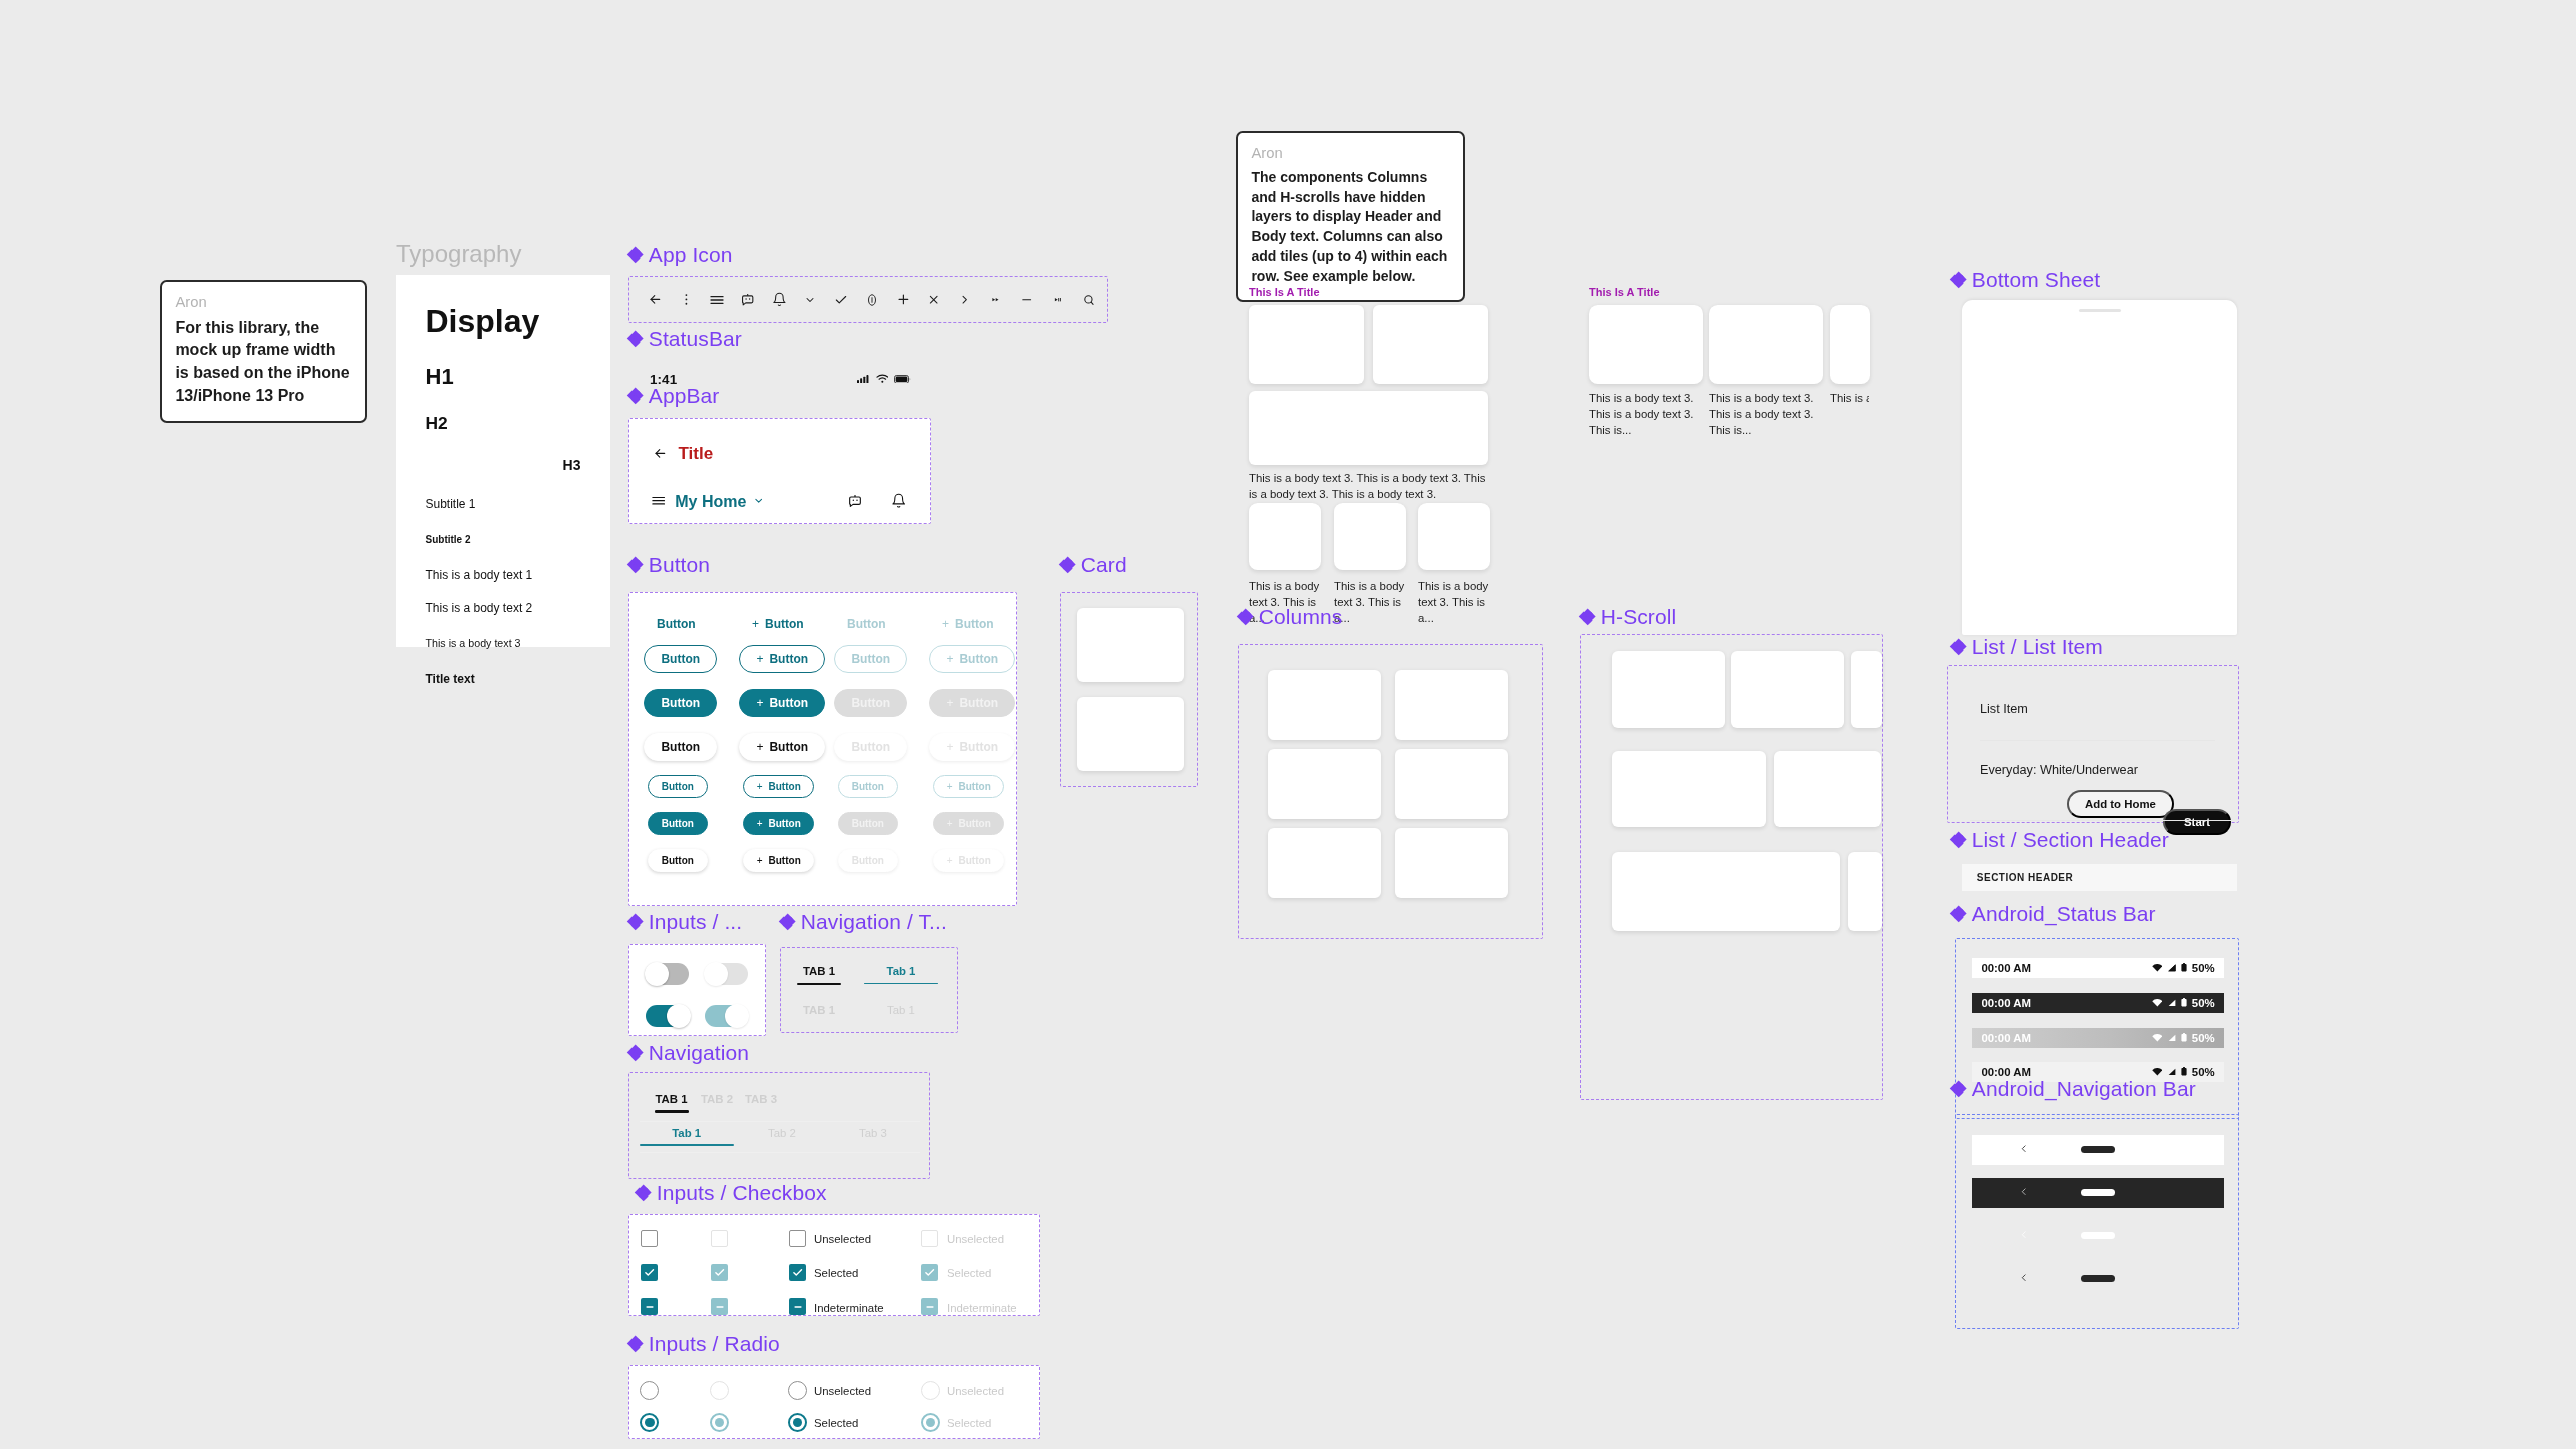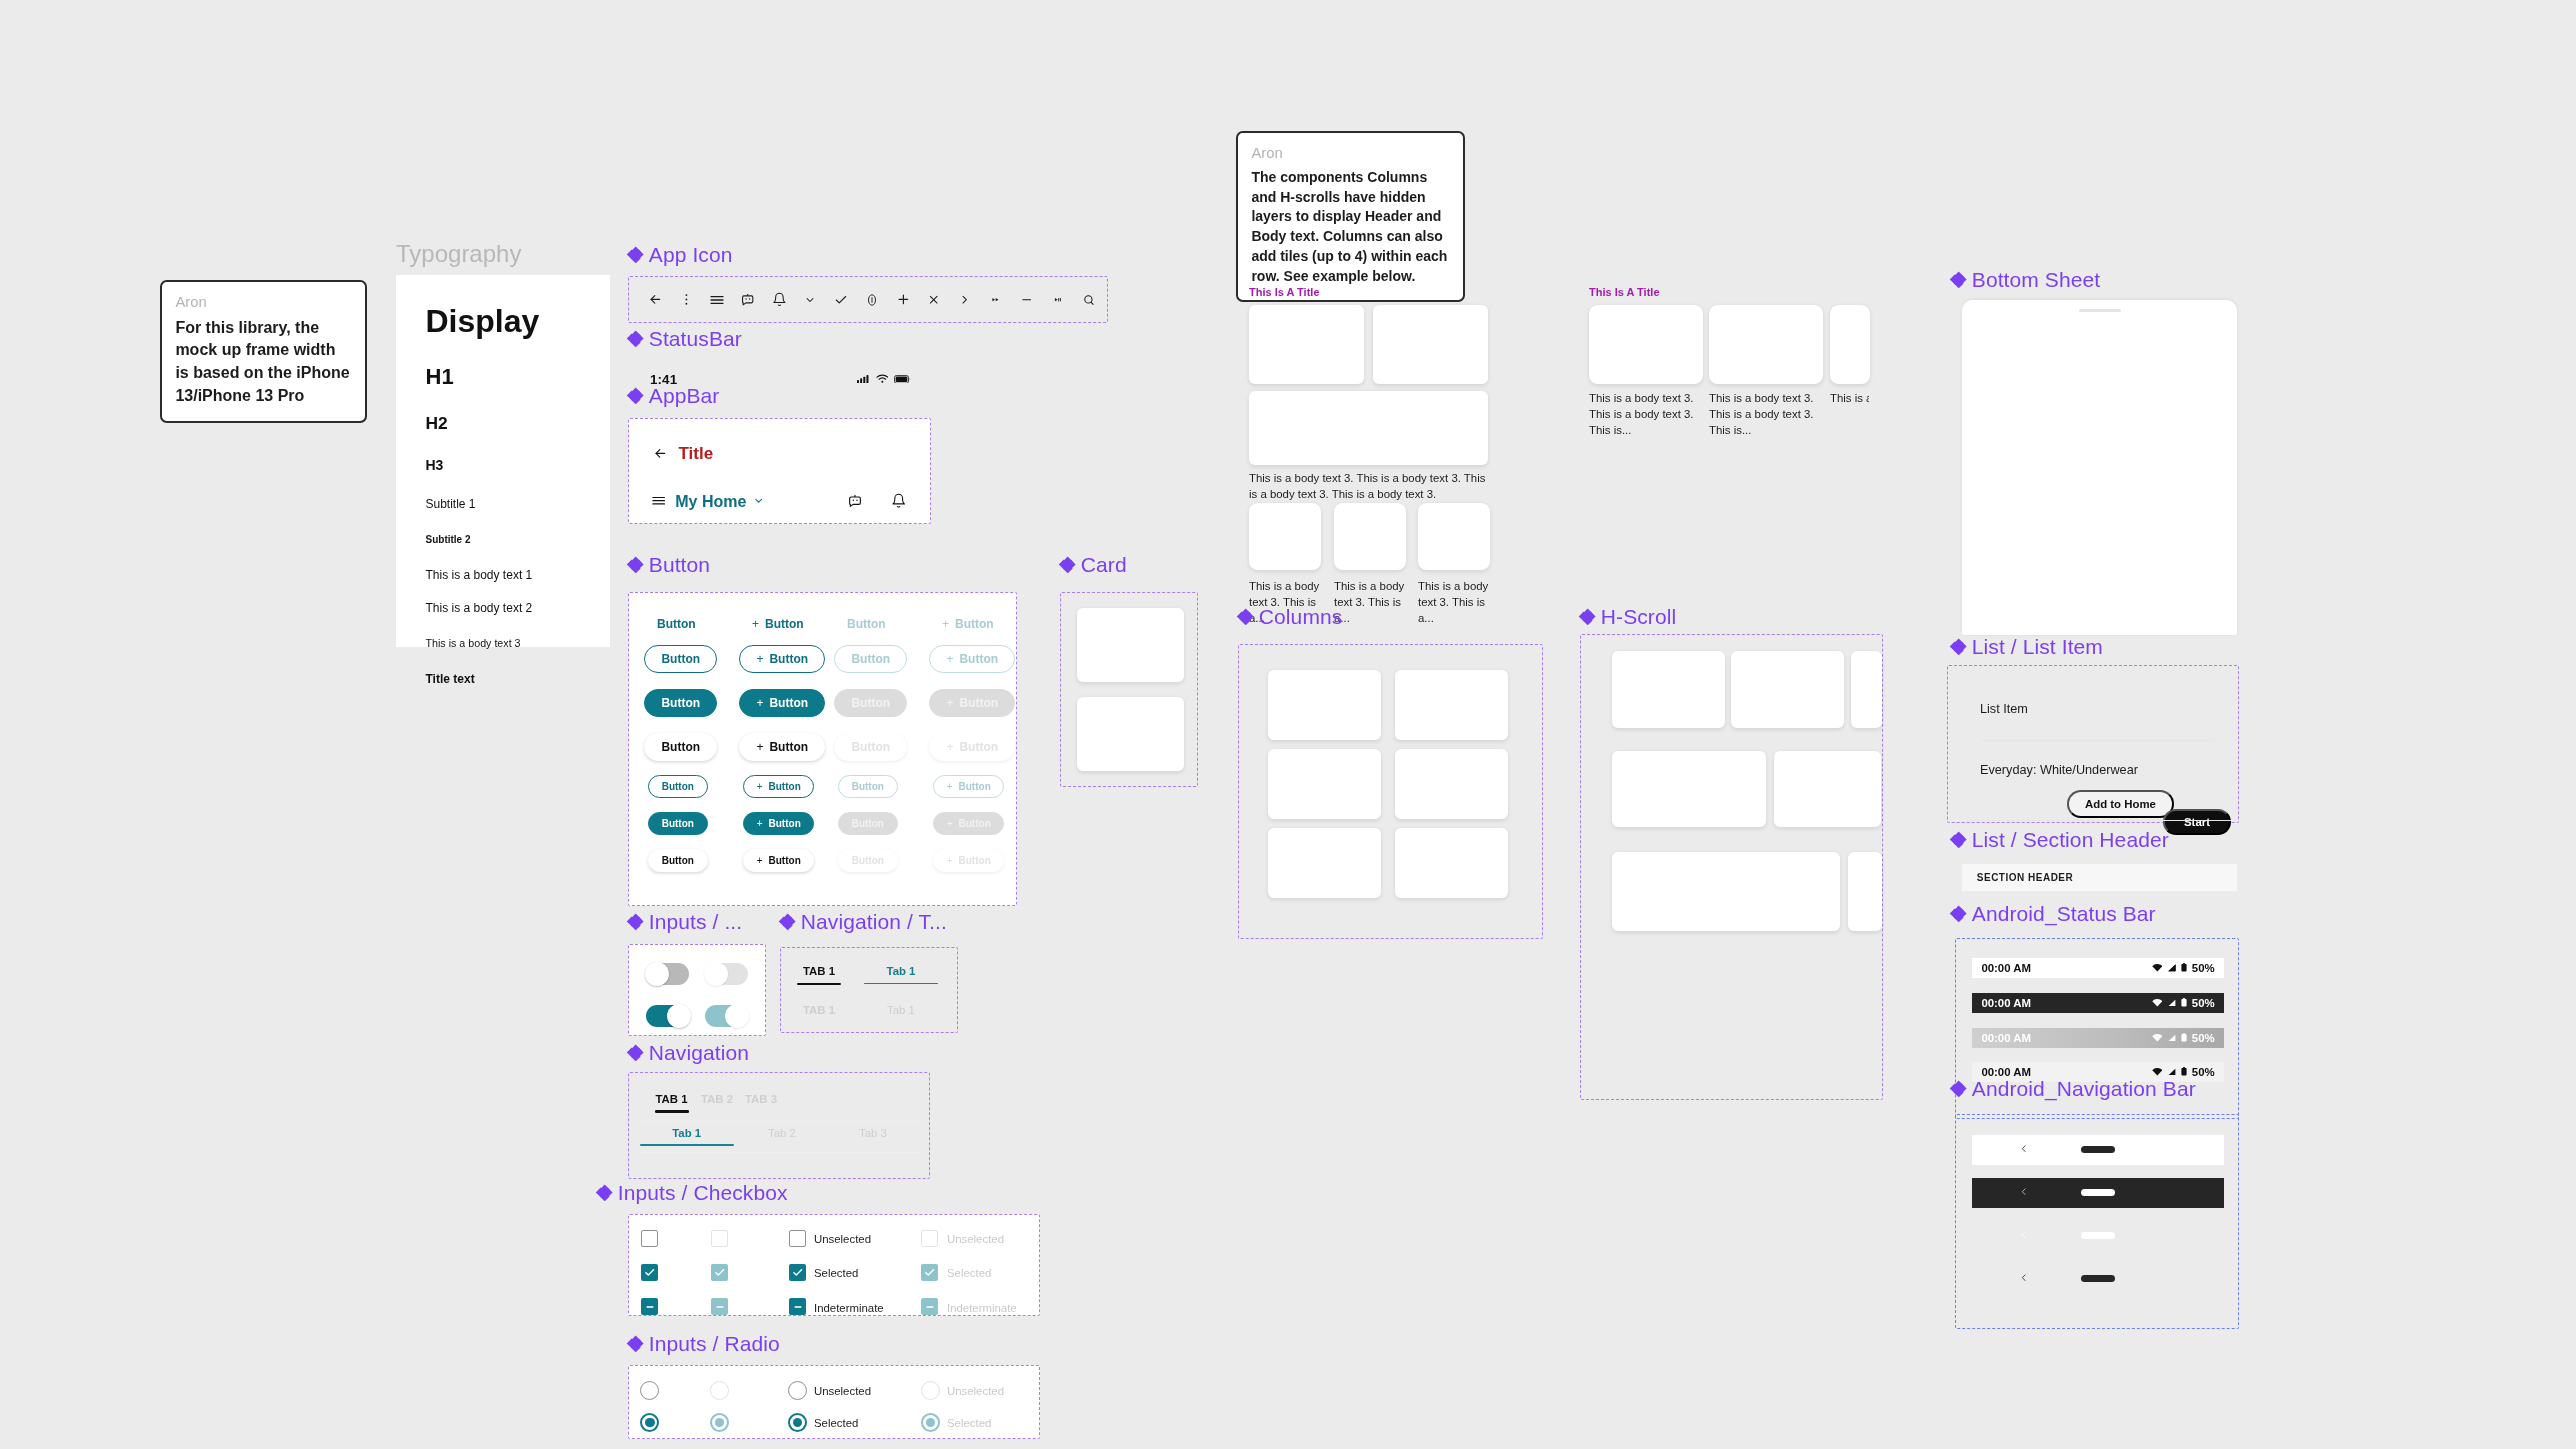--- a/index.html
+++ b/index.html
@@ -50,21 +50,21 @@
   .typo-title { position: absolute; color: #b8b8b8; font-size: 24px; font-weight: 400; }
   .typo-card {
     position: absolute; background: #fff;
     display: flex; flex-direction: column; justify-content: flex-start;
     padding: 28px 29.5px;
   }
   .typo-card > div { color: #111; }
   .t-display  { font-size: 32px; font-weight: 700; margin-bottom: 24px; }
   .t-h1       { font-size: 22px; font-weight: 700; margin-bottom: 23px; }
   .t-h2       { font-size: 17.4px; font-weight: 700; margin-bottom: 23px; }
-  .t-h3       { font-size: 14px; font-weight: 700; margin-bottom: 24px; }
+  .t-h3       { font-size: 14px; font-weight: 700; margin-bottom: 24px; text-align: right; }
   .t-sub1     { font-size: 12px; font-weight: 400; margin-bottom: 23px; }
   .t-sub2     { font-size: 10px; font-weight: 600; margin-bottom: 23px; }
   .t-b1       { font-size: 12px; font-weight: 400; margin-bottom: 19px; }
   .t-b2       { font-size: 12px; font-weight: 400; margin-bottom: 21.5px; }
   .t-b3       { font-size: 10.7px; font-weight: 400; margin-bottom: 23px; }
   .t-btn      { font-size: 12px; font-weight: 700; }
 
   
   .icon-row { display: flex; align-items: center; gap: 0; height: 100%; padding-left: 10.7px; }
   .icon-cell {
@@ -681,21 +681,21 @@
       <div class="bar" style="height:2px;"></div>
     </div>
     <div class="tab tab-mute" style="left:106px; top:54px; width:94px;">
       <div class="lab" style="font-weight:400;">Tab 2</div>
     </div>
     <div class="tab tab-mute" style="left:197px; top:54px; width:94px;">
       <div class="lab" style="font-weight:400;">Tab 3</div>
     </div>
   </div>
 
-  <div class="sec-label" style="left:597px; top:1181px;">
+  <div class="sec-label" style="left:636px; top:1181px;">
     <span class="diamond">
         <i></i>
         <i></i>
         <i></i>
         <i></i>
       </span>
     <span>Inputs / Checkbox</span>
   </div>
   <div class="frame white" style="left:628px; top:1214px; width:412px; height:102px;">
 

